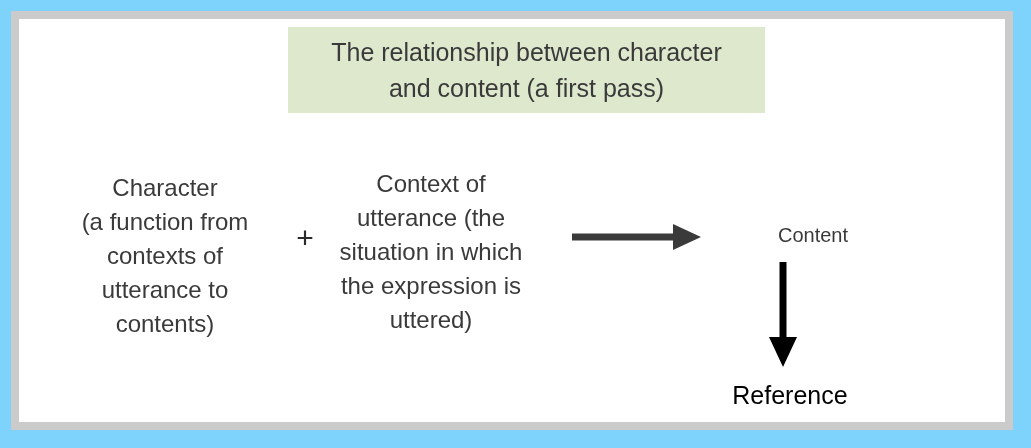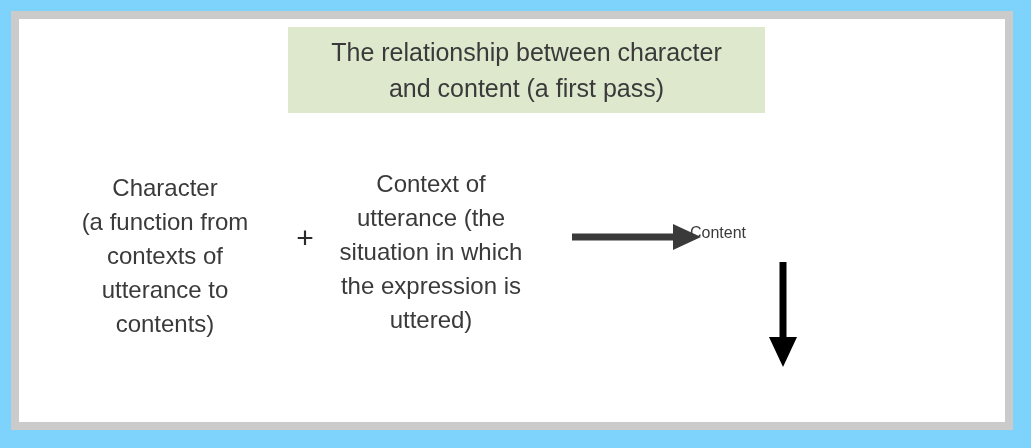--- a/index.html
+++ b/index.html
@@ -63,26 +63,26 @@
     font-weight: 400;
     color: #2b2b2b;
   }
 
   .arrow { position: absolute; display: block; }
   .right-arrow { left: 571px; top: 222px; }
   .down-arrow  { left: 767px; top: 261px; }
 
   .content-label {
     position: absolute;
-    left: 690px;
+    left: 740px;
     top: 224px;
     width: 108px;
-    text-align: left;
+    text-align: right;
     color: #3a3a3a;
-    font-size: 16px;
+    font-size: 20px;
   }
 
   .reference-label {
     position: absolute;
     left: 710px;
     top: 381px;
     width: 160px;
     text-align: center;
     color: #000000;
     font-size: 25px;
@@ -119,14 +119,15 @@
     <polygon points="102,2 130,15 102,28" fill="#3a3a3a"></polygon>
   </svg>
 
   <div class="content-label">Content</div>
 
   <svg class="arrow down-arrow" width="32" height="107" viewBox="0 0 32 107">
     <line x1="16" y1="1" x2="16" y2="82" stroke="#000000" stroke-width="7"></line>
     <polygon points="2,76 30,76 16,106" fill="#000000"></polygon>
   </svg>
 
+  <div class="reference-label">Reference</div>
 
 </div>
 
 </body></html>

